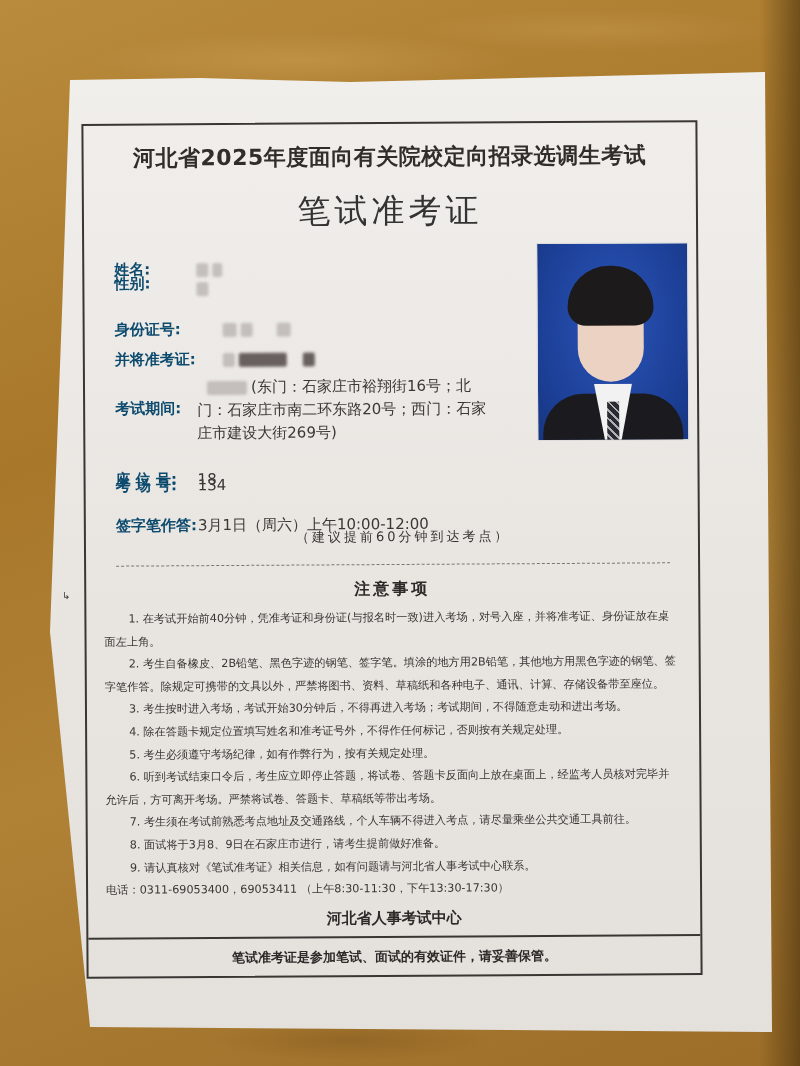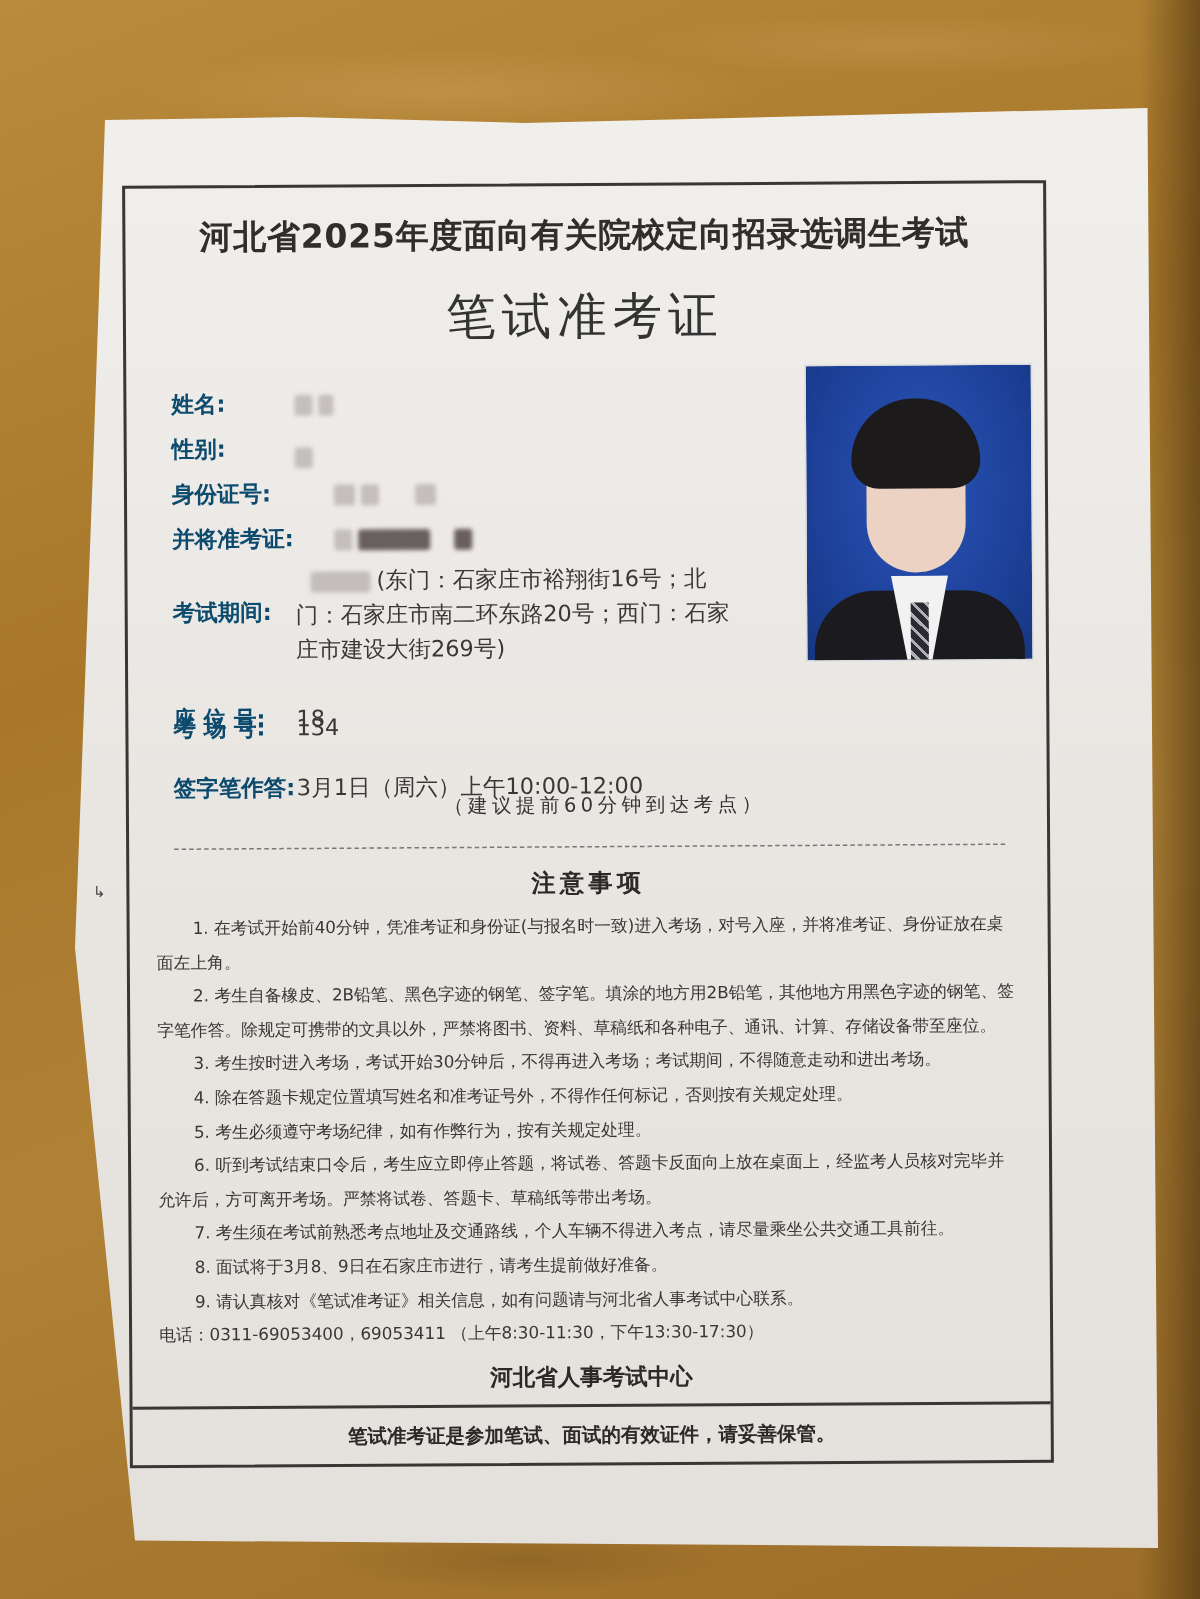--- a/index.html
+++ b/index.html
@@ -79,21 +79,21 @@
 
 <div class="card">
   <div class="title">河北省2025年度面向有关院校定向招录选调生考试</div>
   <div class="subtitle">笔试准考证</div>
 
   <div class="info">
     <div class="row" style="top:0">
       <span class="label">姓名:</span>
       <span class="value"><span class="blur" style="width:12px"></span><span class="blur" style="width:10px"></span></span>
     </div>
-    <div class="row" style="top:30px">
+    <div class="row" style="top:14px">
       <span class="label">性别:</span>
       <span class="value"><span class="blur" style="width:12px;margin-top:8px"></span></span>
     </div>
     <div class="row" style="top:60px">
       <span class="label">身份证号:</span>
       <span class="value"><span class="blur" style="width:14px;margin-left:26px"></span><span class="blur" style="width:12px"></span><span class="blur" style="width:14px;margin-left:20px"></span></span>
     </div>
     <div class="row" style="top:90px">
       <span class="label">并将准考证:</span>
       <span class="value"><span class="blur" style="width:12px;margin-left:26px"></span><span class="blur dark" style="width:48px"></span><span class="blur dark" style="width:12px;margin-left:12px"></span></span>

